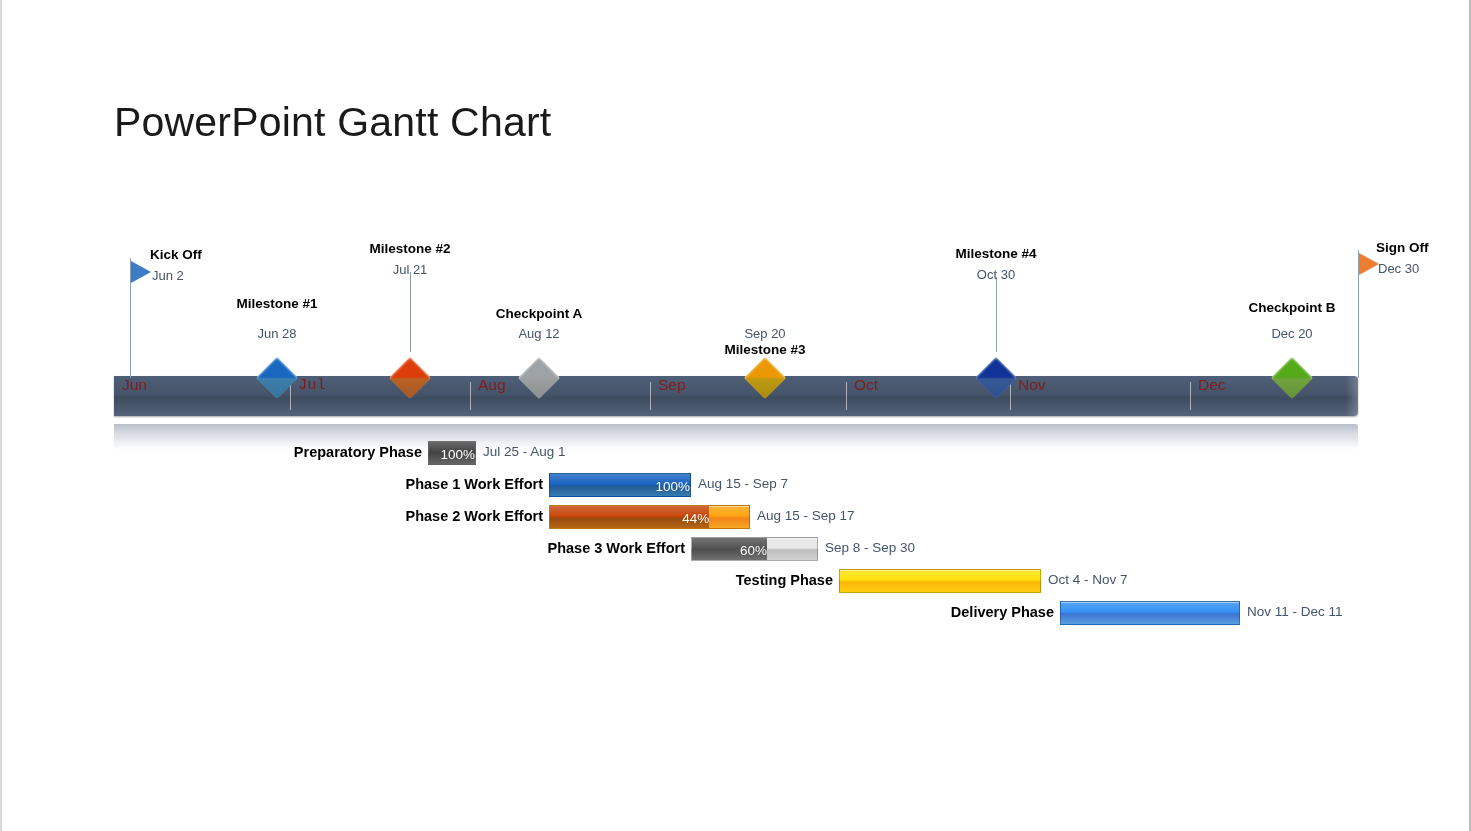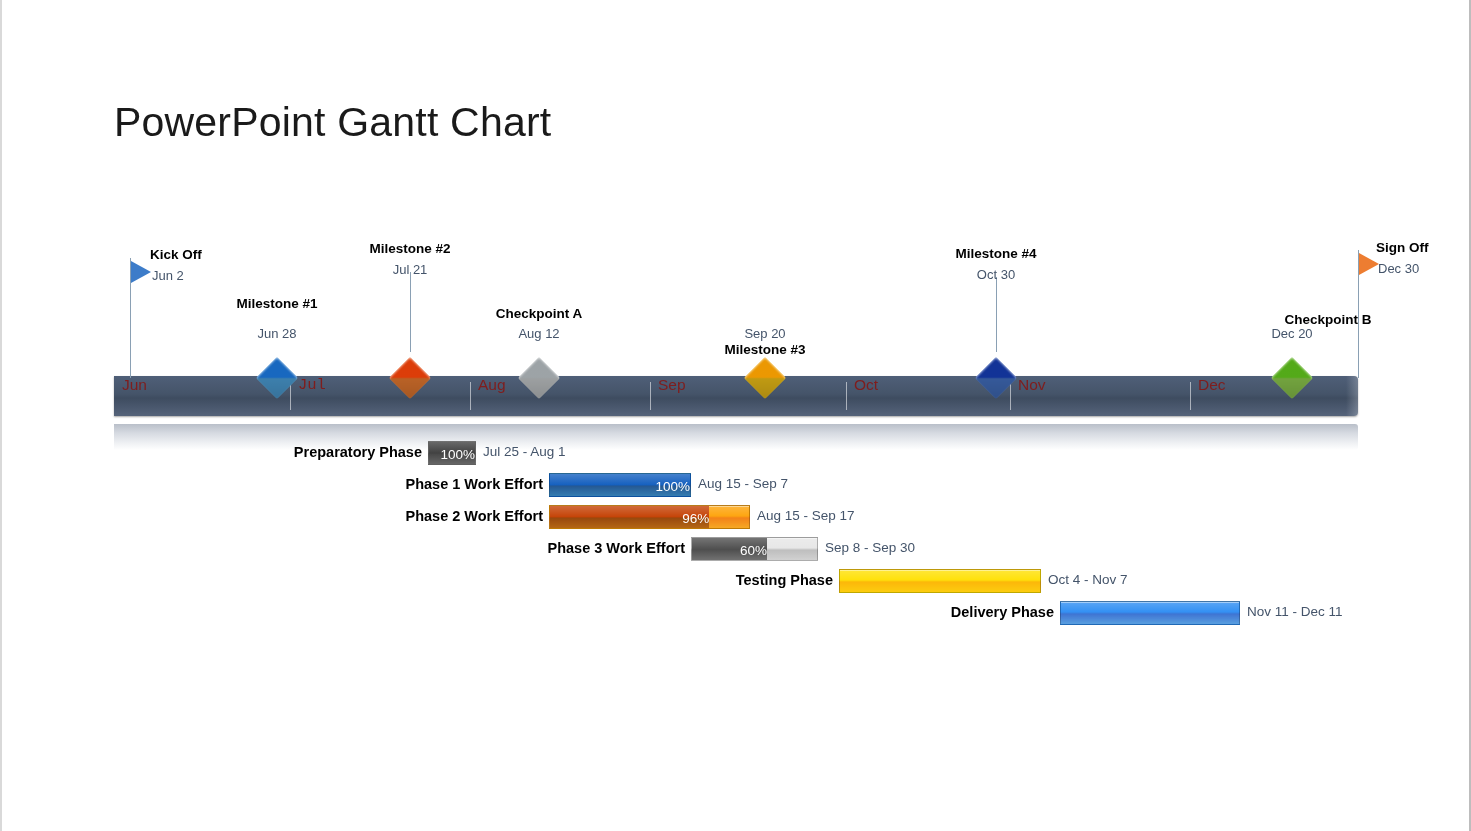--- a/index.html
+++ b/index.html
@@ -189,21 +189,21 @@
         <div class="ms-date" style="top: 326px; left: 765px; transform: translateX(-50%);">Sep 20</div>
       </div>
       <div class="milestone">
         <div class="ms-stem" style="left: 996px; top: 277px; height: 75px;"></div>
         <div class="diamond" style="left: 981px; top: 363px; background: linear-gradient(135deg, rgb(68, 114, 196) 0%, rgb(68, 114, 196) 48%, rgba(0, 0, 0, 0.22) 52%, rgba(0, 0, 0, 0.3) 100%), rgb(68, 114, 196); background-blend-mode: multiply; box-shadow: rgba(255, 255, 255, 0.55) 1px 1px 2px inset;"></div>
         <div class="ms-label" style="top: 246px; left: 996px; transform: translateX(-50%);">Milestone #4</div>
         <div class="ms-date" style="top: 267px; left: 996px; transform: translateX(-50%);">Oct 30</div>
       </div>
       <div class="milestone">
         <div class="diamond" style="left: 1277px; top: 363px; background: linear-gradient(135deg, rgb(146, 208, 80) 0%, rgb(146, 208, 80) 48%, rgba(0, 0, 0, 0.22) 52%, rgba(0, 0, 0, 0.3) 100%), rgb(146, 208, 80); background-blend-mode: multiply; box-shadow: rgba(255, 255, 255, 0.55) 1px 1px 2px inset;"></div>
-        <div class="ms-label" style="top: 312px; left: 1292px; transform: translateX(-50%); margin-left: 36px;">Checkpoint B</div>
+        <div class="ms-label" style="top: 300px; left: 1292px; transform: translateX(-50%);">Checkpoint B</div>
         <div class="ms-date" style="top: 326px; left: 1292px; transform: translateX(-50%);">Dec 20</div>
       </div>
       <div class="milestone">
         <div class="ms-stem" style="left: 1358px; top: 250px; height: 128px;"></div>
         <div class="flag" style="left: 1359px; top: 253px; border-left: 20px solid rgb(237, 125, 49);"></div>
         <div class="ms-label" style="top: 240px; left: 1376px;">Sign Off</div>
         <div class="ms-date" style="top: 261px; left: 1378px;">Dec 30</div>
       </div>
     </div>
   <div id="tasks-layer">
@@ -223,21 +223,21 @@
           <div class="shine"></div>
           <div class="pct" style="left: 0px; width: 100%; justify-content: flex-end;">100%</div>
         </div>
         <div class="task-dates" style="left: 698px; top: 3px;">Aug 15 - Sep 7</div>
       </div>
       <div class="task-row" style="left: 0px; top: 505px; width: 1471px;">
         <div class="task-name" style="right: 928px; top: 3px;">Phase 2 Work Effort</div>
         <div class="task-bar" style="left: 549px; top: 0px; width: 201px; background: linear-gradient(rgb(244, 146, 30) 0%, rgb(244, 146, 30) 45%, rgba(0, 0, 0, 0.14) 55%, rgba(255, 255, 255, 0.2) 100%), rgb(244, 146, 30); background-blend-mode: overlay; border: 1px solid rgba(0, 0, 0, 0.25); box-shadow: rgba(255, 255, 255, 0.45) 0px 1px 0px inset;">
           <div class="fill" style="width: 80%; background: linear-gradient(rgb(168, 90, 18) 0%, rgb(168, 90, 18) 48%, rgba(0, 0, 0, 0.18) 56%, rgba(255, 255, 255, 0.14) 100%), rgb(168, 90, 18); background-blend-mode: overlay; z-index: 1;"></div>
           <div class="shine"></div>
-          <div class="pct" style="left: 0px; width: 80%; justify-content: flex-end;">96%</div>
+          <div class="pct" style="left: 0px; width: 80%; justify-content: flex-end;">44%</div>
         </div>
         <div class="task-dates" style="left: 757px; top: 3px;">Aug 15 - Sep 17</div>
       </div>
       <div class="task-row" style="left: 0px; top: 537px; width: 1471px;">
         <div class="task-name" style="right: 786px; top: 3px;">Phase 3 Work Effort</div>
         <div class="task-bar" style="left: 691px; top: 0px; width: 127px; background: linear-gradient(rgb(198, 198, 198) 0%, rgb(198, 198, 198) 45%, rgba(0, 0, 0, 0.14) 55%, rgba(255, 255, 255, 0.2) 100%), rgb(198, 198, 198); background-blend-mode: overlay; border: 1px solid rgba(0, 0, 0, 0.25); box-shadow: rgba(255, 255, 255, 0.45) 0px 1px 0px inset;">
           <div class="fill" style="width: 60%; background: linear-gradient(rgb(99, 99, 99) 0%, rgb(99, 99, 99) 48%, rgba(0, 0, 0, 0.18) 56%, rgba(255, 255, 255, 0.14) 100%), rgb(99, 99, 99); background-blend-mode: overlay; z-index: 1;"></div>
           <div class="shine"></div>
           <div class="pct" style="left: 0px; width: 60%; justify-content: flex-end;">60%</div>
         </div>

